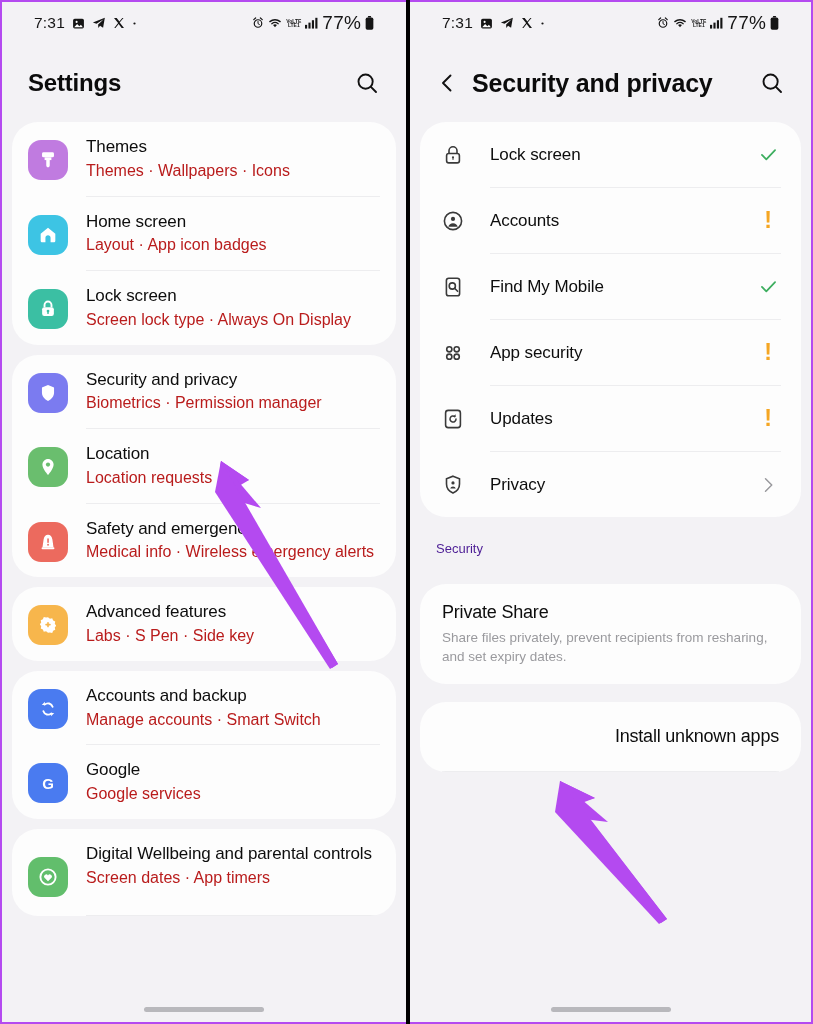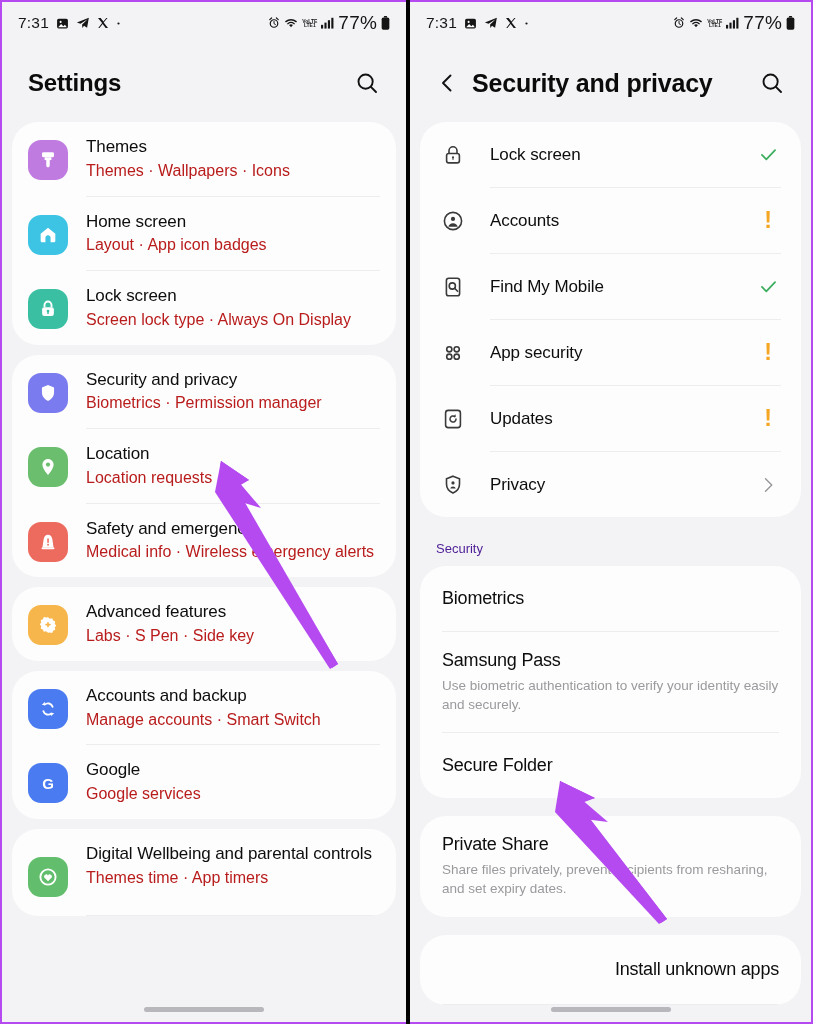--- a/index.html
+++ b/index.html
@@ -4,21 +4,21 @@
 <style>
   * { margin:0; padding:0; box-sizing:border-box; }
   html,body { width:813px; height:1024px; background:#000; font-family:"Liberation Sans", sans-serif; }
   .stage { position:relative; width:813px; height:1024px; background:#000; display:flex; }
 
   .phone { position:relative; height:1024px; background:#F3F2F5; overflow:hidden; border:2px solid #B44AF0; }
   .phone.left  { width:406px; border-right:none; }
   .phone.right { width:403px; margin-left:4px; border-left:none; }
 
   
-  .statusbar { height:42px; display:flex; align-items:center; padding:0 16px; font-size:15px; color:#151515;gap:20px; }
+  .statusbar { height:42px; display:flex; align-items:center; padding:0 32px; font-size:15px; color:#151515;gap:20px; }
   .sb-left { display:flex; align-items:center; gap:7px; }
   .sb-time { font-size:15.5px; font-weight:500; letter-spacing:.2px; }
   .sb-right { margin-left:auto; display:flex; align-items:center; gap:4px; }
   .sb-ico { display:inline-flex; align-items:center; justify-content:center; }
   .sb-batt-txt { font-size:19px; font-weight:400; letter-spacing:.2px; }
   .net-stack { display:flex; flex-direction:column; align-items:center; line-height:.8; font-size:5px; font-weight:700; }
 
   
   .appbar { height:78px; display:flex; align-items:center; padding:0 20px; }
   .appbar .back { width:34px; height:34px; display:flex; align-items:center; justify-content:center; margin-right:8px; cursor:pointer; }
@@ -275,21 +275,21 @@
       <div class="card">
         <div class="row" style="padding-bottom:18px;">
           <div class="ic" style="background:#62BE6C; margin-top:14px;">
             <svg width="24" height="24" viewBox="0 0 24 24">
                 <circle cx="12" cy="12" r="7.6" fill="none" stroke="#fff" stroke-width="1.9"></circle>
                 <path d="M12 16.2l-3-3a2.05 2.05 0 113-2.7 2.05 2.05 0 113 2.7z" fill="#fff"></path>
               </svg>
           </div>
           <div class="txt">
             <div class="title">Digital Wellbeing and parental controls</div>
-            <div class="sub">Themes time  ·  App timers</div>
+            <div class="sub">Screen dates  ·  App timers</div>
           </div>
         </div>
         <div class="sep"></div>
       </div>
     </div>
 
     <div class="navbar">
       <div class="pill"></div>
     </div>
 
@@ -479,34 +479,20 @@
           <div class="status">
             <svg width="20" height="20" viewBox="0 0 24 24">
                 <path d="M9 4.5L16.5 12 9 19.5" fill="none" stroke="#9a9a9e" stroke-width="1.8" stroke-linecap="round" stroke-linejoin="round"></path>
               </svg>
           </div>
         </div>
       </div>
 
       <div class="section-label">Security</div>
 
-      <div class="card">
-        <div class="srow" style="padding-top:22px; padding-bottom:22px;">
-          <div class="stitle">Biometrics</div>
-        </div>
-        <div class="ssep"></div>
-        <div class="srow">
-          <div class="stitle">Samsung Pass</div>
-          <div class="sdesc">Use biometric authentication to verify your identity easily and securely.</div>
-        </div>
-        <div class="ssep"></div>
-        <div class="srow" style="padding-top:22px; padding-bottom:22px;">
-          <div class="stitle">Secure Folder</div>
-        </div>
-      </div>
 
       <div class="card" style="margin-top:18px;">
         <div class="srow">
           <div class="stitle">Private Share</div>
           <div class="sdesc">Share files privately, prevent recipients from resharing, and set expiry dates.</div>
         </div>
       </div>
 
       <div class="card" style="margin-top:18px;">
         <div class="srow" style="padding-top:24px; padding-bottom:24px;text-align:right;">

